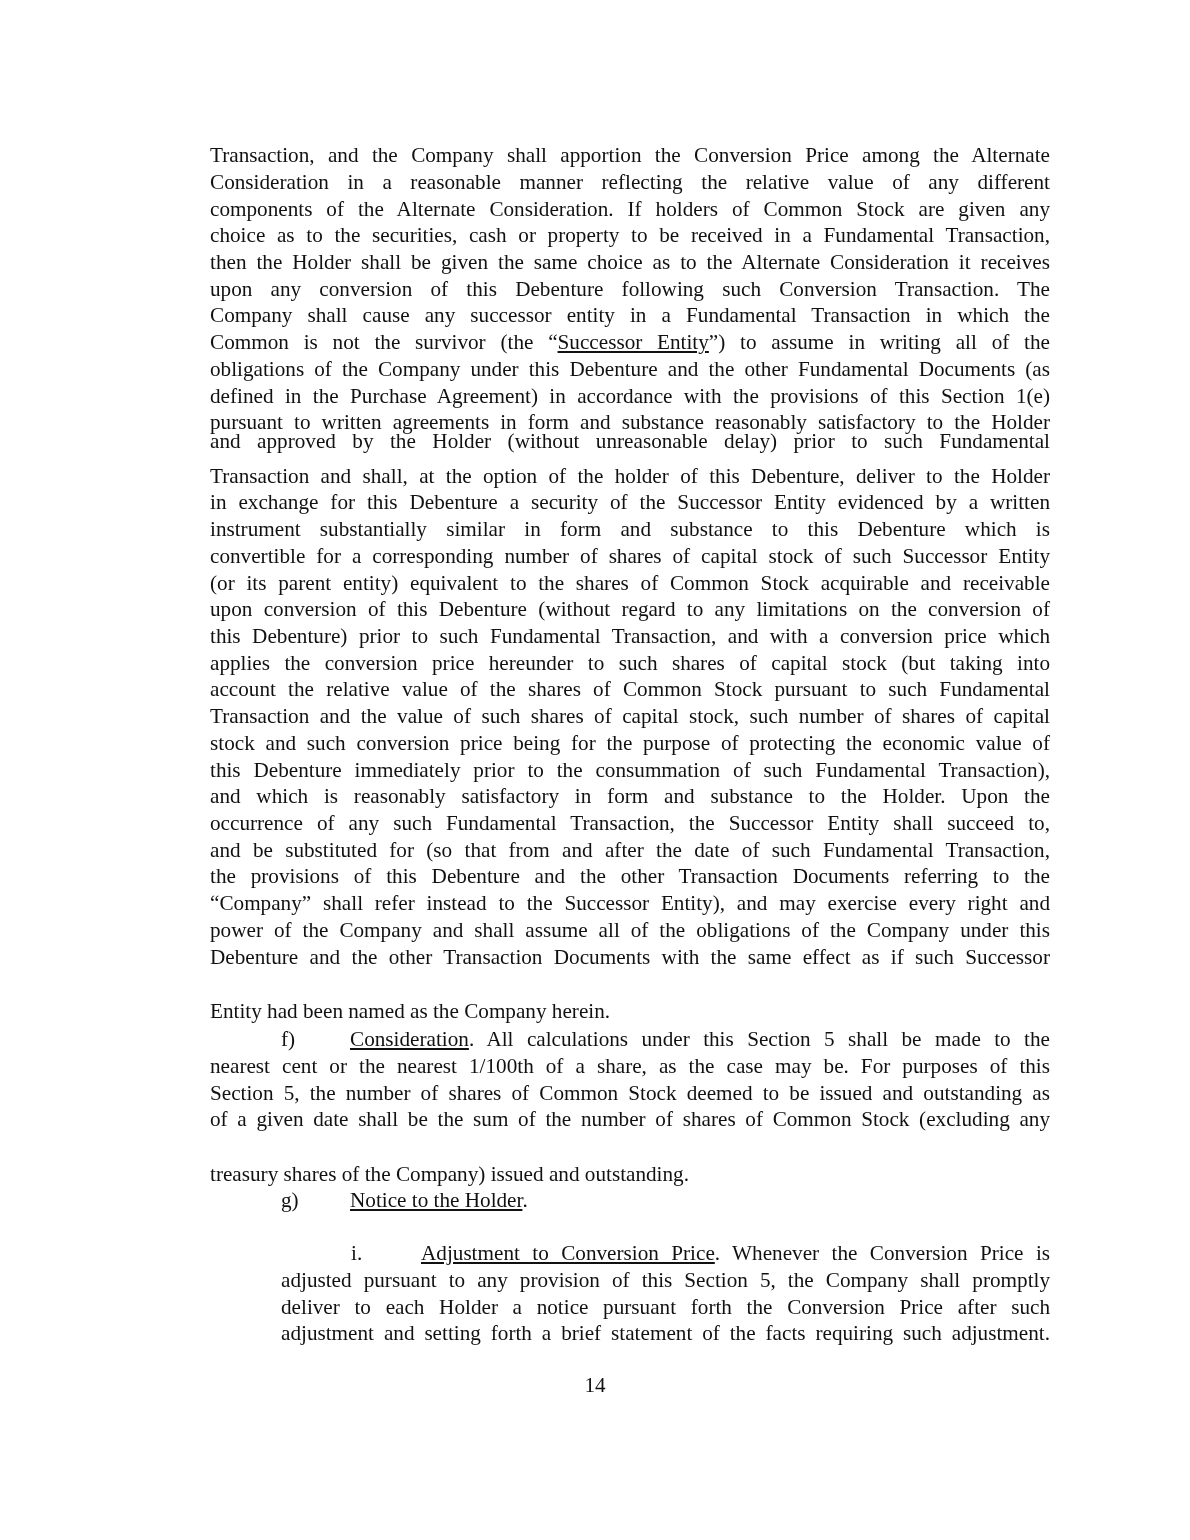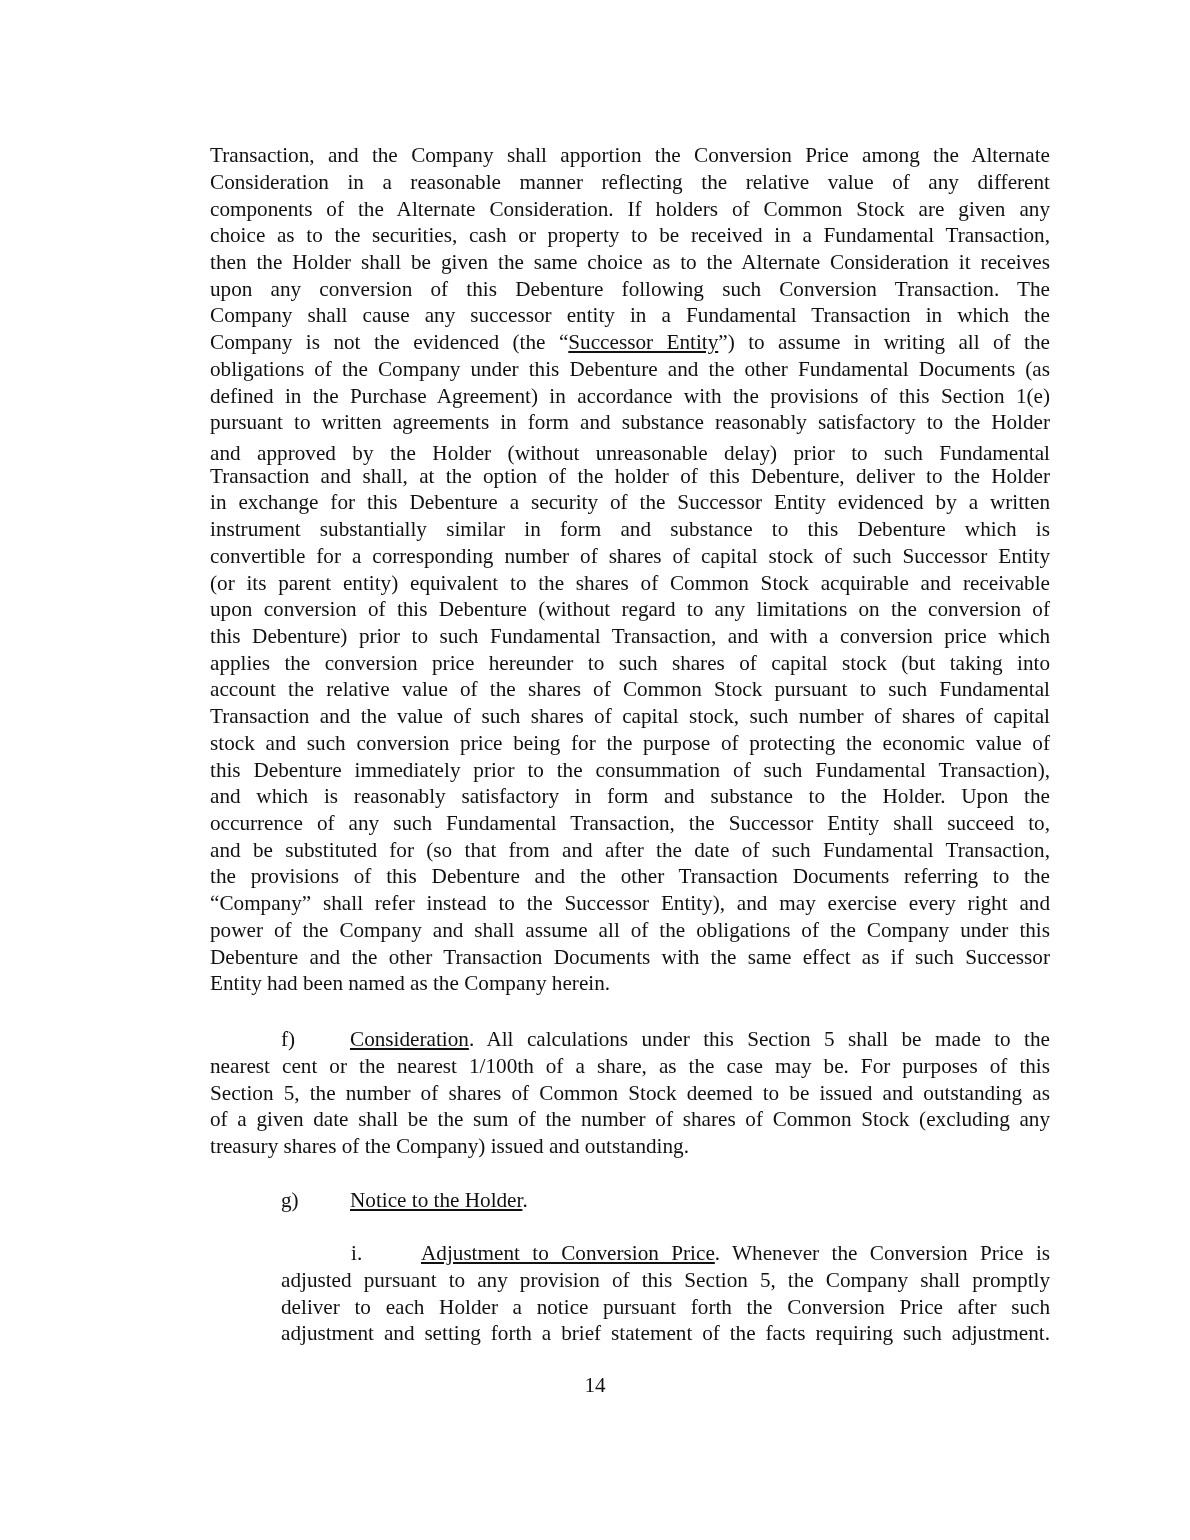--- a/index.html
+++ b/index.html
@@ -9,21 +9,21 @@
     background: #ffffff; color: #111111;
     font-family: "Liberation Serif", "DejaVu Serif", serif;
     font-size: 21.2px;
   }
   .line {
     position: absolute; left: 210px; width: 840px;
     height: 27px; line-height: 27px;
     white-space: nowrap;
     text-align: justify; text-align-last: justify;
   }
-  .line.last { text-align-last: left; }
+  .line.last { text-align-last: left; margin-top: 28px; }
   .line.indent2 { left: 281px; width: 769px; }
   .u { text-decoration: underline; text-underline-offset: 2px; }
   .label { position: absolute; white-space: nowrap; line-height: 27px; height: 27px; }
   .page-num {
     position: absolute; left: 0; width: 1190px; top: 1372px;
     text-align: center; line-height: 27px;
   }
 </style>
 </head>
 <body>
@@ -32,26 +32,26 @@
 
   <div>
     <div class="line" style="top:142px">Transaction, and the Company shall apportion the Conversion Price among the Alternate</div>
     <div class="line" style="top:169px">Consideration in a reasonable manner reflecting the relative value of any different</div>
     <div class="line" style="top:196px">components of the Alternate Consideration.  If holders of Common Stock are given any</div>
     <div class="line" style="top:222px">choice as to the securities, cash or property to be received in a Fundamental Transaction,</div>
     <div class="line" style="top:249px">then the Holder shall be given the same choice as to the Alternate Consideration it receives</div>
     <div class="line" style="top:276px">upon any conversion of this Debenture following such Conversion Transaction.  The</div>
     <div class="line" style="top:302px">Company shall cause any successor entity in a Fundamental Transaction in which the</div>
     <div class="line" style="top:329px">
-      <span>Company is not the evidenced (the “</span><span class="u">Successor Entity</span><span>”) to assume in writing all of the</span>
+      <span>Common is not the survivor (the “</span><span class="u">Successor Entity</span><span>”) to assume in writing all of the</span>
     </div>
     <div class="line" style="top:356px">obligations of the Company under this Debenture and the other Fundamental Documents (as</div>
     <div class="line" style="top:383px">defined in the Purchase Agreement) in accordance with the provisions of this Section 1(e)</div>
     <div class="line" style="top:409px">pursuant to written agreements in form and substance reasonably satisfactory to the Holder</div>
-    <div class="line" style="top:440px">and approved by the Holder (without unreasonable delay) prior to such Fundamental</div>
+    <div class="line" style="top:428px">and approved by the Holder (without unreasonable delay) prior to such Fundamental</div>
     <div class="line" style="top:463px">Transaction and shall, at the option of the holder of this Debenture, deliver to the Holder</div>
     <div class="line" style="top:489px">in exchange for this Debenture a security of the Successor Entity evidenced by a written</div>
     <div class="line" style="top:516px">instrument substantially similar in form and substance to this Debenture which is</div>
     <div class="line" style="top:543px">convertible for a corresponding number of shares of capital stock of such Successor Entity</div>
     <div class="line" style="top:570px">(or its parent entity) equivalent to the shares of Common Stock acquirable and receivable</div>
     <div class="line" style="top:596px">upon conversion of this Debenture (without regard to any limitations on the conversion of</div>
     <div class="line" style="top:623px">this Debenture) prior to such Fundamental Transaction, and with a conversion price which</div>
     <div class="line" style="top:650px">applies the conversion price hereunder to such shares of capital stock (but taking into</div>
     <div class="line" style="top:676px">account the relative value of the shares of Common Stock pursuant to such Fundamental</div>
     <div class="line" style="top:703px">Transaction and the value of such shares of capital stock, such number of shares of capital</div>

